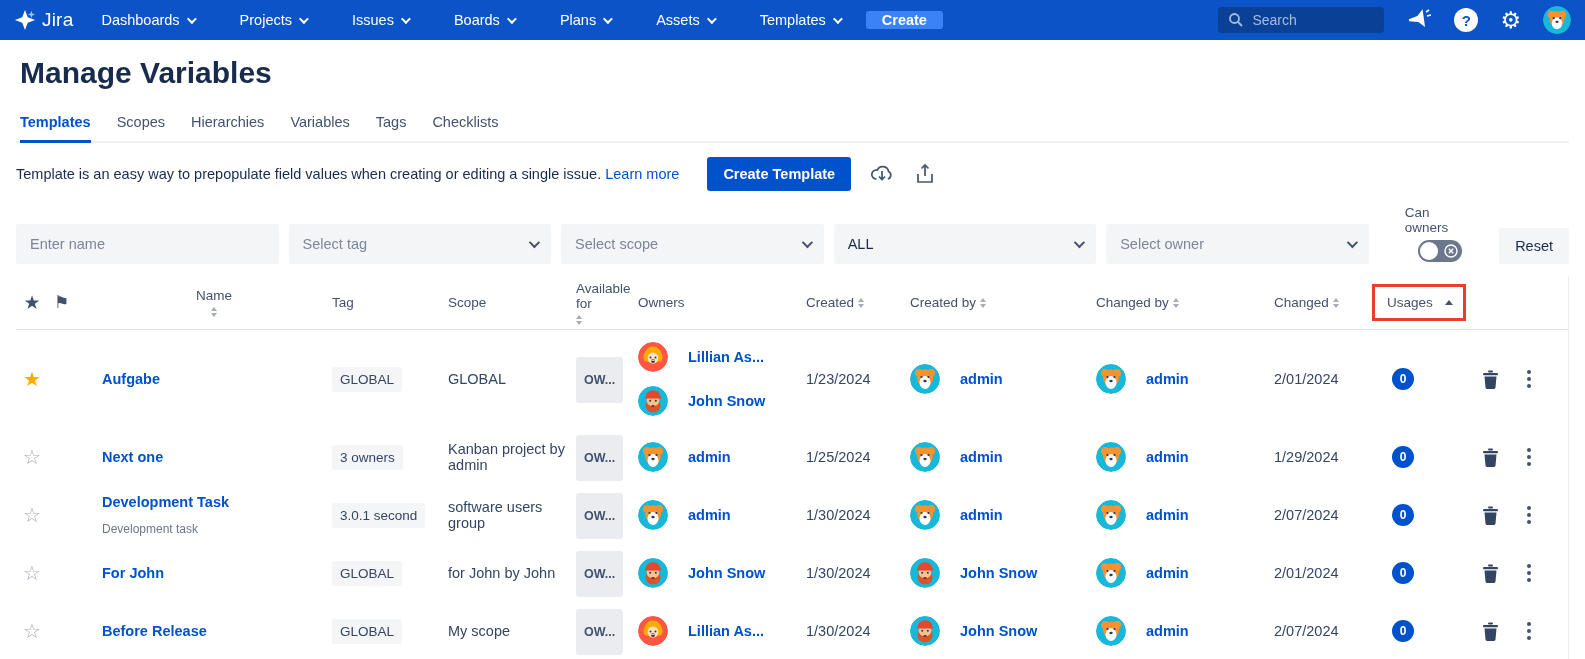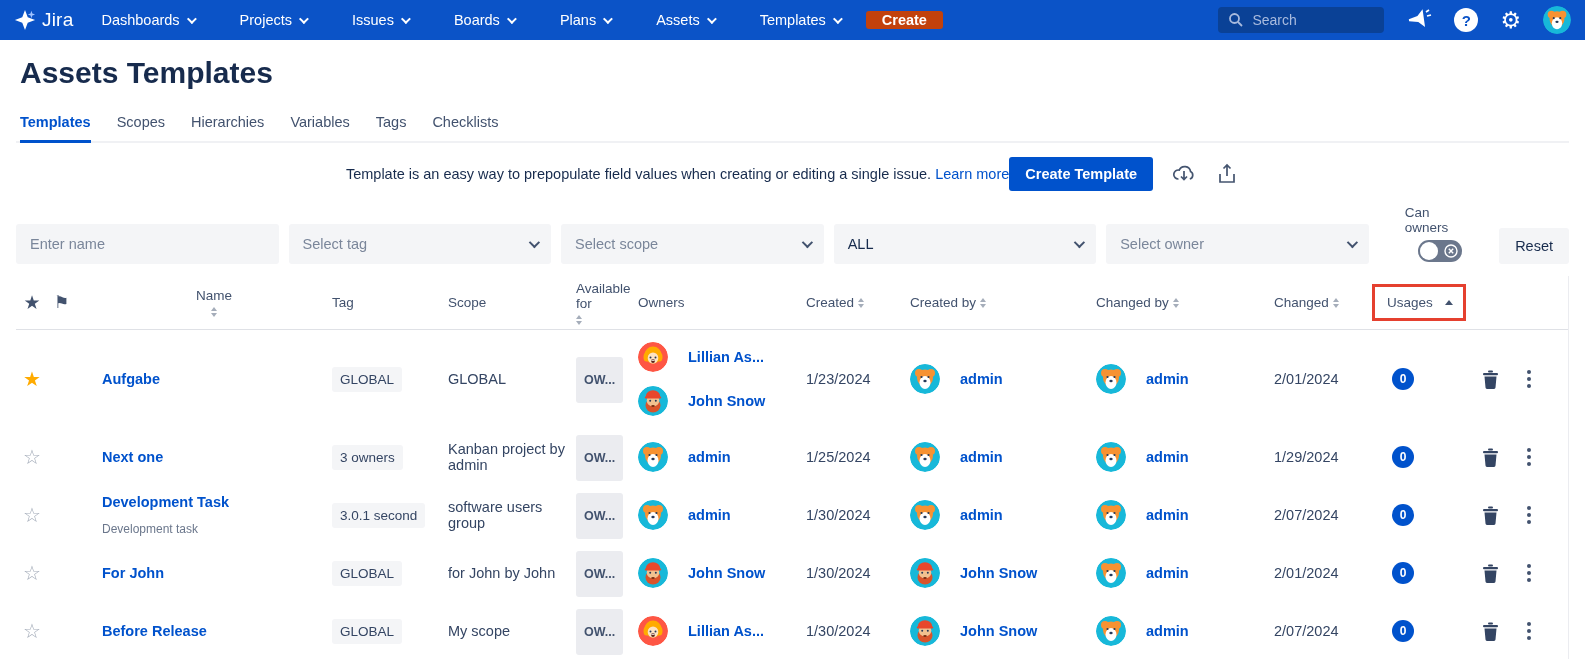--- a/index.html
+++ b/index.html
@@ -7,39 +7,39 @@
   body { font-family:"Liberation Sans", sans-serif; background:#fff; color:#172B4D; }
   a { text-decoration:none; cursor:pointer; }
 
   
   .navbar { height:40px; background:#0B53C7; display:flex; align-items:center; padding:0 14px; color:#fff; }
   .logo { display:flex; align-items:center; gap:6px; margin-right:28px; }
   .logo-text { font-size:19px; font-weight:500; letter-spacing:.2px; }
   .nav-items { display:flex; align-items:center; gap:46px; }
   .nav-item { display:flex; align-items:center; gap:7px; font-size:14.5px; cursor:pointer; }
   .chev { width:7px; height:7px; border-right:2px solid #fff; border-bottom:2px solid #fff; transform:rotate(45deg) translateY(-2px); display:inline-block; }
-  .create-btn { margin-left:26px; background:#c2410c; color:#fff; border:none; border-radius:3px; font-size:14.5px; font-weight:600; padding:1px 16px; cursor:pointer; font-family:inherit; }
+  .create-btn { margin-left:26px; background:#3b82f6; color:#fff; border:none; border-radius:3px; font-size:14.5px; font-weight:600; padding:1px 16px; cursor:pointer; font-family:inherit; }
   .nav-right { margin-left:auto; display:flex; align-items:center; gap:22px; }
   .search-box { display:flex; align-items:center; gap:8px; background:#0A4196; border-radius:4px; padding:5px 10px; width:166px; }
   .search-box input { background:transparent; border:none; outline:none; color:#fff; font-size:14px; width:100%; font-family:inherit; }
   .search-box input::placeholder { color:#A9BBDE; }
   .navicon { display:flex; align-items:center; justify-content:center; cursor:pointer; }
   .help-circle { width:24px; height:24px; border-radius:50%; background:#fff; color:#0B53C7; font-weight:bold; font-size:15px; display:flex; align-items:center; justify-content:center; }
   .gear { font-family:"DejaVu Sans", sans-serif; font-size:23px; color:#fff; line-height:1; }
   .avatar-sm { width:28px; height:28px; border-radius:50%; overflow:hidden; }
 
   
   .page { padding:0 16px; }
   h1 { font-size:30px; font-weight:700; color:#172B4D; margin:16px 0 0 4px; }
 
   .tabs { display:flex; gap:26px; margin-top:24px; border-bottom:2px solid #F0F1F4; padding-left:4px; }
   .tab { font-size:14.5px; color:#42526E; padding-bottom:10px; cursor:pointer; }
   .tab.active { color:#0052CC; font-weight:700; border-bottom:3px solid #0052CC; margin-bottom:-2px; }
 
-  .band { display:flex; justify-content:center; align-items:center; margin-top:14px; min-height:34px; }
+  .band { display:flex; justify-content:flex-start; align-items:center; margin-top:14px; min-height:34px;gap:28px; }
   .desc { font-size:14.5px; color:#172B4D; }
   .desc a { color:#0052CC; }
   .band-right { display:flex; align-items:center; gap:18px; }
   .create-template-btn { background:#0052CC; color:#fff; border:none; border-radius:3px; font-weight:700; font-size:14.5px; padding:9px 16px; cursor:pointer; font-family:inherit; }
   .tool-icon { cursor:pointer; display:flex; align-items:center; }
 
   
   .filters { display:flex; align-items:flex-end; gap:10px; margin-top:14px; }
   .f-field { background:#F4F5F7; border-radius:3px; height:40px; width:268px; display:flex; align-items:center; padding:0 14px; font-size:14.5px; }
   .f-field input { border:none; background:transparent; outline:none; width:100%; font-size:14.5px; color:#c2410c; font-family:inherit; }
@@ -160,21 +160,21 @@
           <ellipse cx="15" cy="18.5" rx="5.5" ry="6.5" fill="#fff"></ellipse>
           <circle cx="11.5" cy="13" r="1.1" fill="#253858"></circle>
           <circle cx="18.5" cy="13" r="1.1" fill="#253858"></circle>
           <ellipse cx="15" cy="17" rx="1.7" ry="1.3" fill="#253858"></ellipse>
         </svg>
     </span>
   </div>
 </div>
 
 <div class="page">
-  <h1>Assets Templates</h1>
+  <h1>Manage Variables</h1>
 
   <div class="tabs">
     <span class="tab active">Templates</span>
     <span class="tab">Scopes</span>
     <span class="tab">Hierarchies</span>
     <span class="tab">Variables</span>
     <span class="tab">Tags</span>
     <span class="tab">Checklists</span>
   </div>
 

